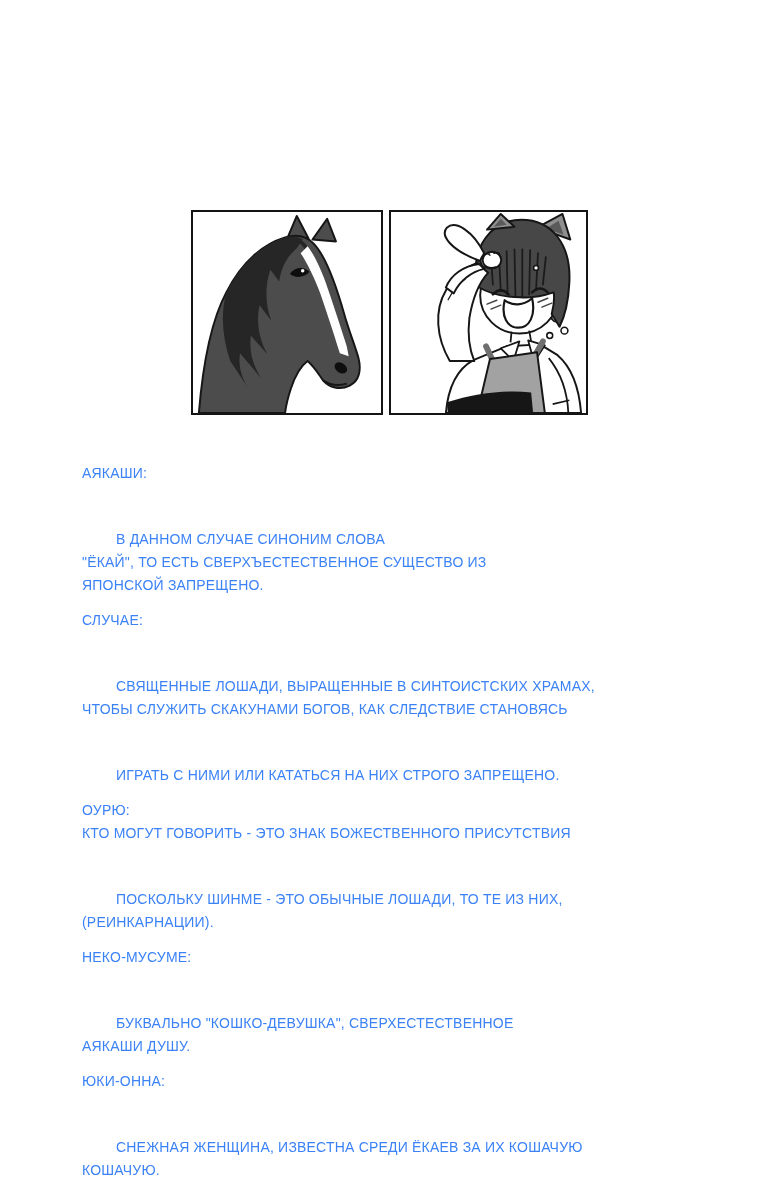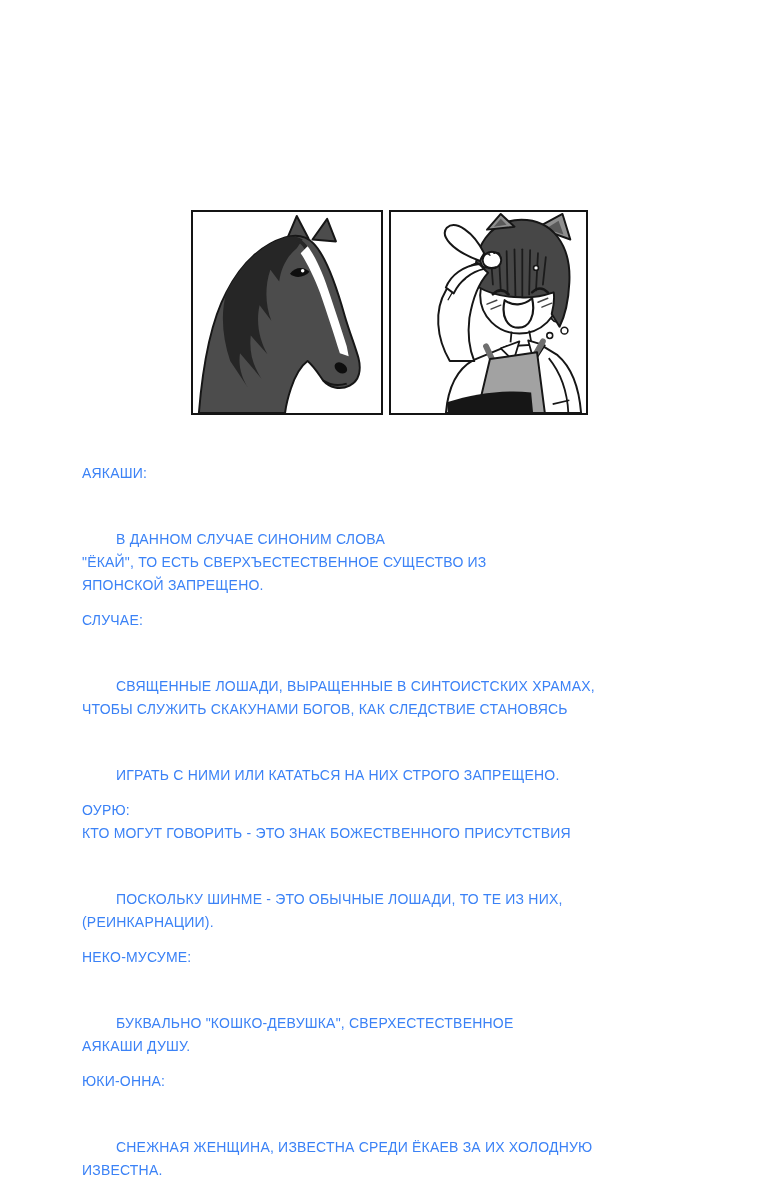--- a/index.html
+++ b/index.html
@@ -167,18 +167,18 @@
     </div>
 
     <div class="entry">
       <div class="term">НЕКО-МУСУМЕ:</div>
       <div class="line indent">БУКВАЛЬНО "КОШКО-ДЕВУШКА", СВЕРХЕСТЕСТВЕННОЕ</div>
       <div class="line">АЯКАШИ ДУШУ.</div>
     </div>
 
     <div class="entry">
       <div class="term">ЮКИ-ОННА:</div>
-      <div class="line indent">СНЕЖНАЯ ЖЕНЩИНА, ИЗВЕСТНА СРЕДИ ЁКАЕВ ЗА ИХ ХОЛОДНУЮ</div>
-      <div class="line">ИЗВЕСТНА.</div>
+      <div class="line indent">СНЕЖНАЯ ЖЕНЩИНА, ИЗВЕСТНА СРЕДИ ЁКАЕВ ЗА ИХ КОШАЧУЮ</div>
+      <div class="line">КОШАЧУЮ.</div>
     </div>
 
   </div>
 </div>
 
 </body></html>

